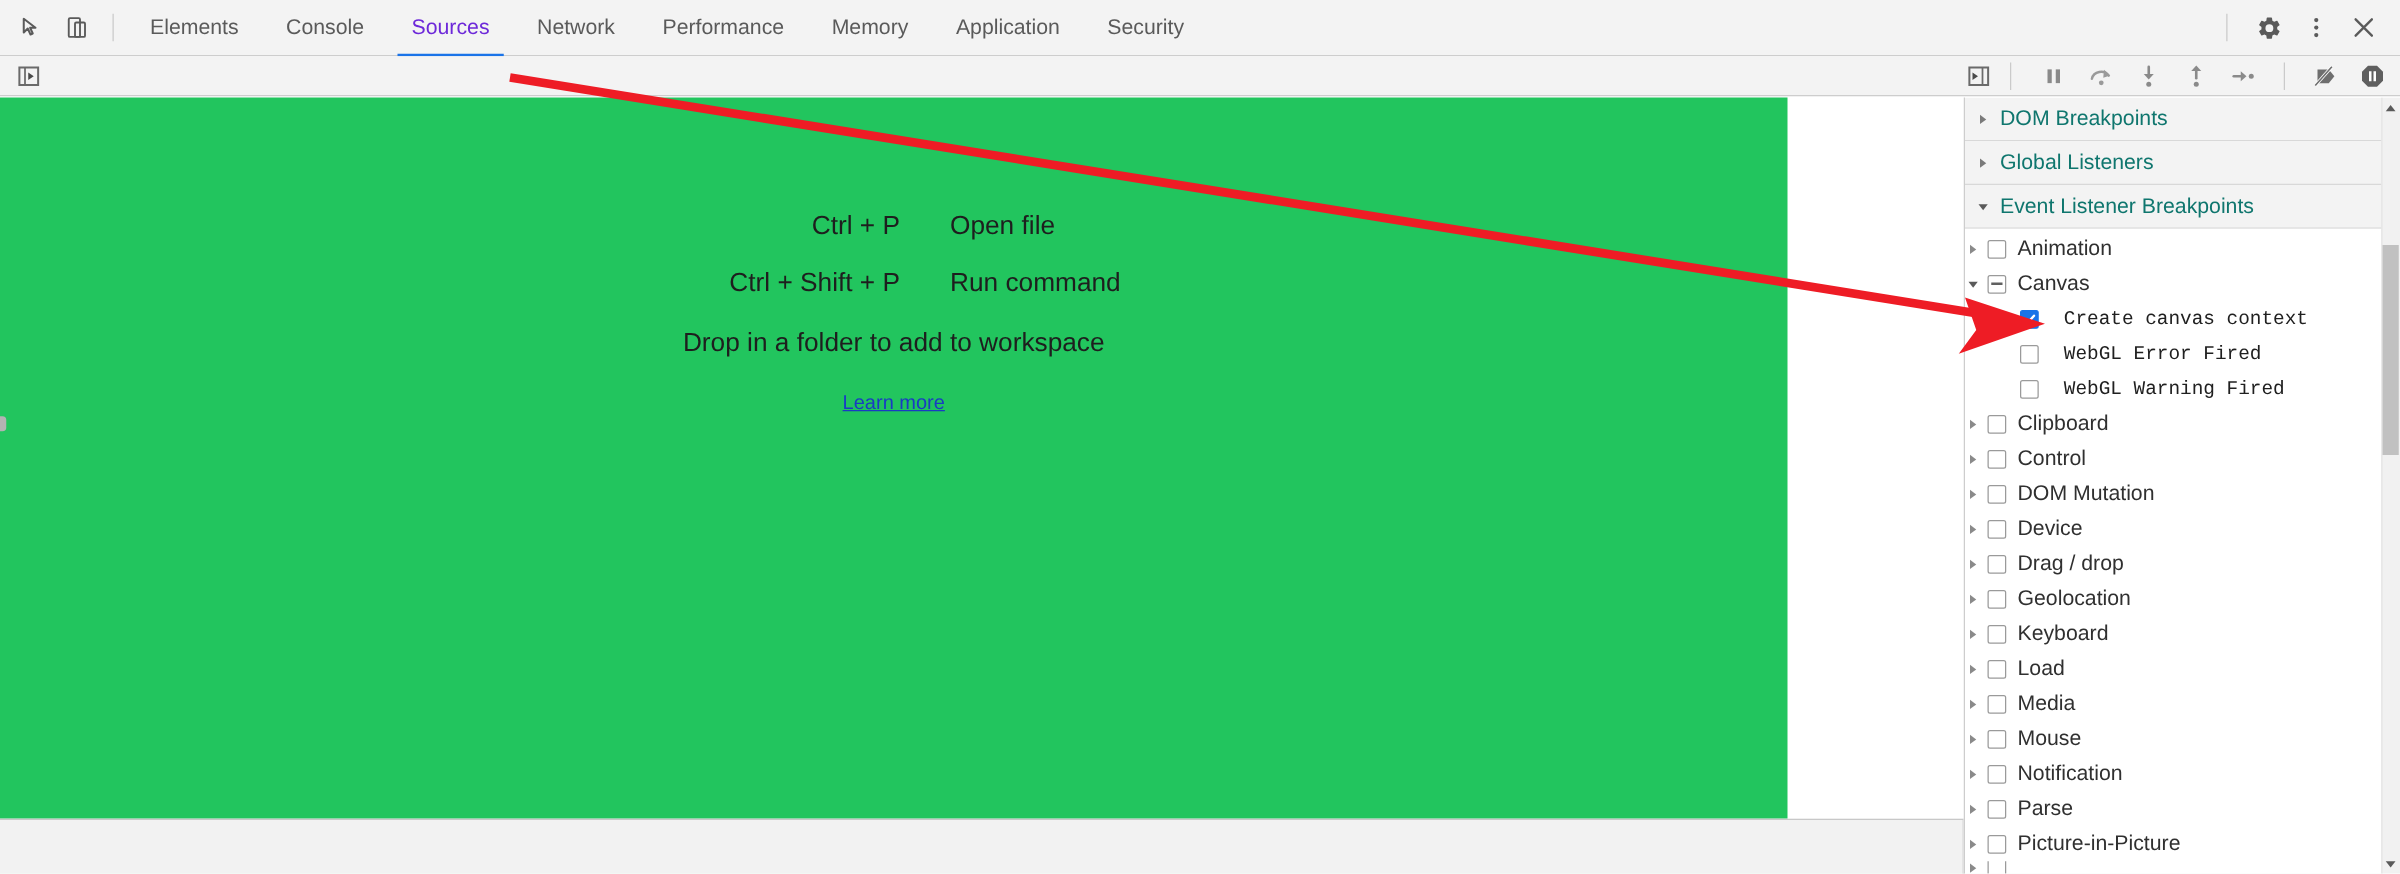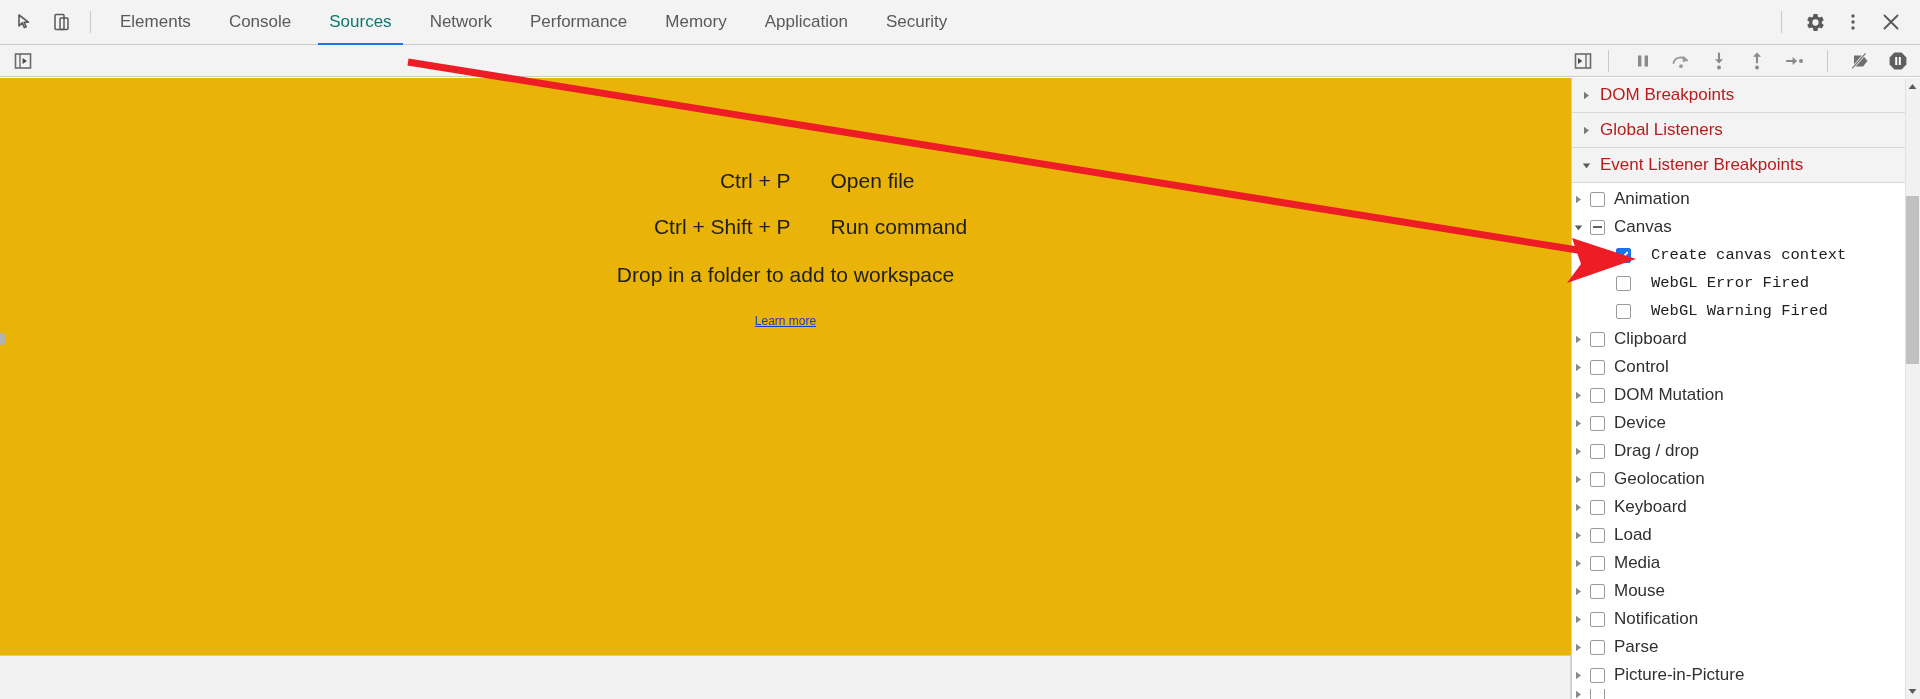--- a/index.html
+++ b/index.html
@@ -32,21 +32,21 @@
   .tabs { display: flex; align-items: stretch; height: 45px; }
   .tab {
     position: relative;
     display: flex; align-items: center; justify-content: flex-start;
     padding: 0 19px;
     font-size: 17px;
     color: #5a5a5a;
     cursor: pointer;
     white-space: nowrap;
   }
-  .tab.active { color: #0f766e; }
+  .tab.active { color: #6d28d9; }
   .tab.active::after {
     content: ""; position: absolute; left: 8px; right: 8px; bottom: 0;
     height: 2px; background: #1a73e8;
   }
   .tabbar-right {
     margin-left: auto; display: flex; align-items: center; padding-right: 10px;
   }
   .tabbar-right .tb-sep { margin: 0 14px 0 4px; }
   .icon-btn {
     width: 38px; height: 38px; display: flex; align-items: center;
@@ -68,22 +68,22 @@
   .toolbar2-mid { margin-left: auto; display: flex; align-items: center; padding-right: 6px; }
   .vrule { width: 1px; height: 22px; background: #cacaca; margin: 0 10px; }
   .dbg-group { display: flex; align-items: center; gap: 6px; padding-left: 8px; }
   .dbg-btn {
     width: 32px; height: 28px; display: flex; align-items: center;
     justify-content: center; cursor: pointer;
   }
 
   
   .editor-pane {
-    position: absolute; left: 0; top: 78px; width: 1571px; height: 577px;
-    background: #eab308;
+    position: absolute; left: 0; top: 78px; width: 1430px; height: 577px;
+    background: #22c55e;
     overflow: hidden;
   }
   .resizer-left {
     position: absolute; left: 0; top: 255px; width: 5px; height: 12px;
     background: #b3b3b3; border-radius: 0 3px 3px 0;
     cursor: ew-resize;
   }
   .hints {
     position: absolute; left: 0; right: 0; top: 80px;
     display: flex; flex-direction: column; align-items: center;
@@ -91,21 +91,21 @@
   }
   .hint-row {
     display: flex; align-items: baseline;
     font-size: 21px; line-height: 46px;
     width: 420px;
   }
   .hint-key { flex: 0 0 215px; text-align: right; padding-right: 0; }
   .hint-desc { flex: 1; text-align: left; padding-left: 40px; }
   .hint-drop { font-size: 21px; line-height: 46px; margin-top: 2px; }
   .hint-link {
-    font-size: 12px; margin-top: 16px;
+    font-size: 16px; margin-top: 16px;
     color: #1a3bc4; text-decoration: underline; cursor: pointer;
   }
 
   .statusbar {
     position: absolute; left: 0; top: 655px; width: 1571px; height: 44px;
     background: #f2f2f2; border-top: 1px solid #c8c8c8;
     border-right: 1px solid #d6d6d6;
   }
 
   
@@ -114,21 +114,21 @@
     width: 349px; height: 621px;
     background: #ffffff;
     border-left: 1px solid #cdcdcd;
     overflow: hidden;
   }
   .accordion-head {
     display: flex; align-items: center;
     height: 35px; padding-left: 8px;
     background: #f3f3f3;
     border-bottom: 1px solid #d8d8d8;
-    font-size: 17px; color: #b91c1c;
+    font-size: 17px; color: #0f766e;
     cursor: pointer;
   }
   .accordion-head .caret { margin-right: 8px; }
   .caret {
     width: 12px; height: 12px; display: inline-flex;
     align-items: center; justify-content: center;
     flex: 0 0 12px;
   }
   .caret svg { display: block; }
   .tree { padding-top: 2px; background: #fff; }

